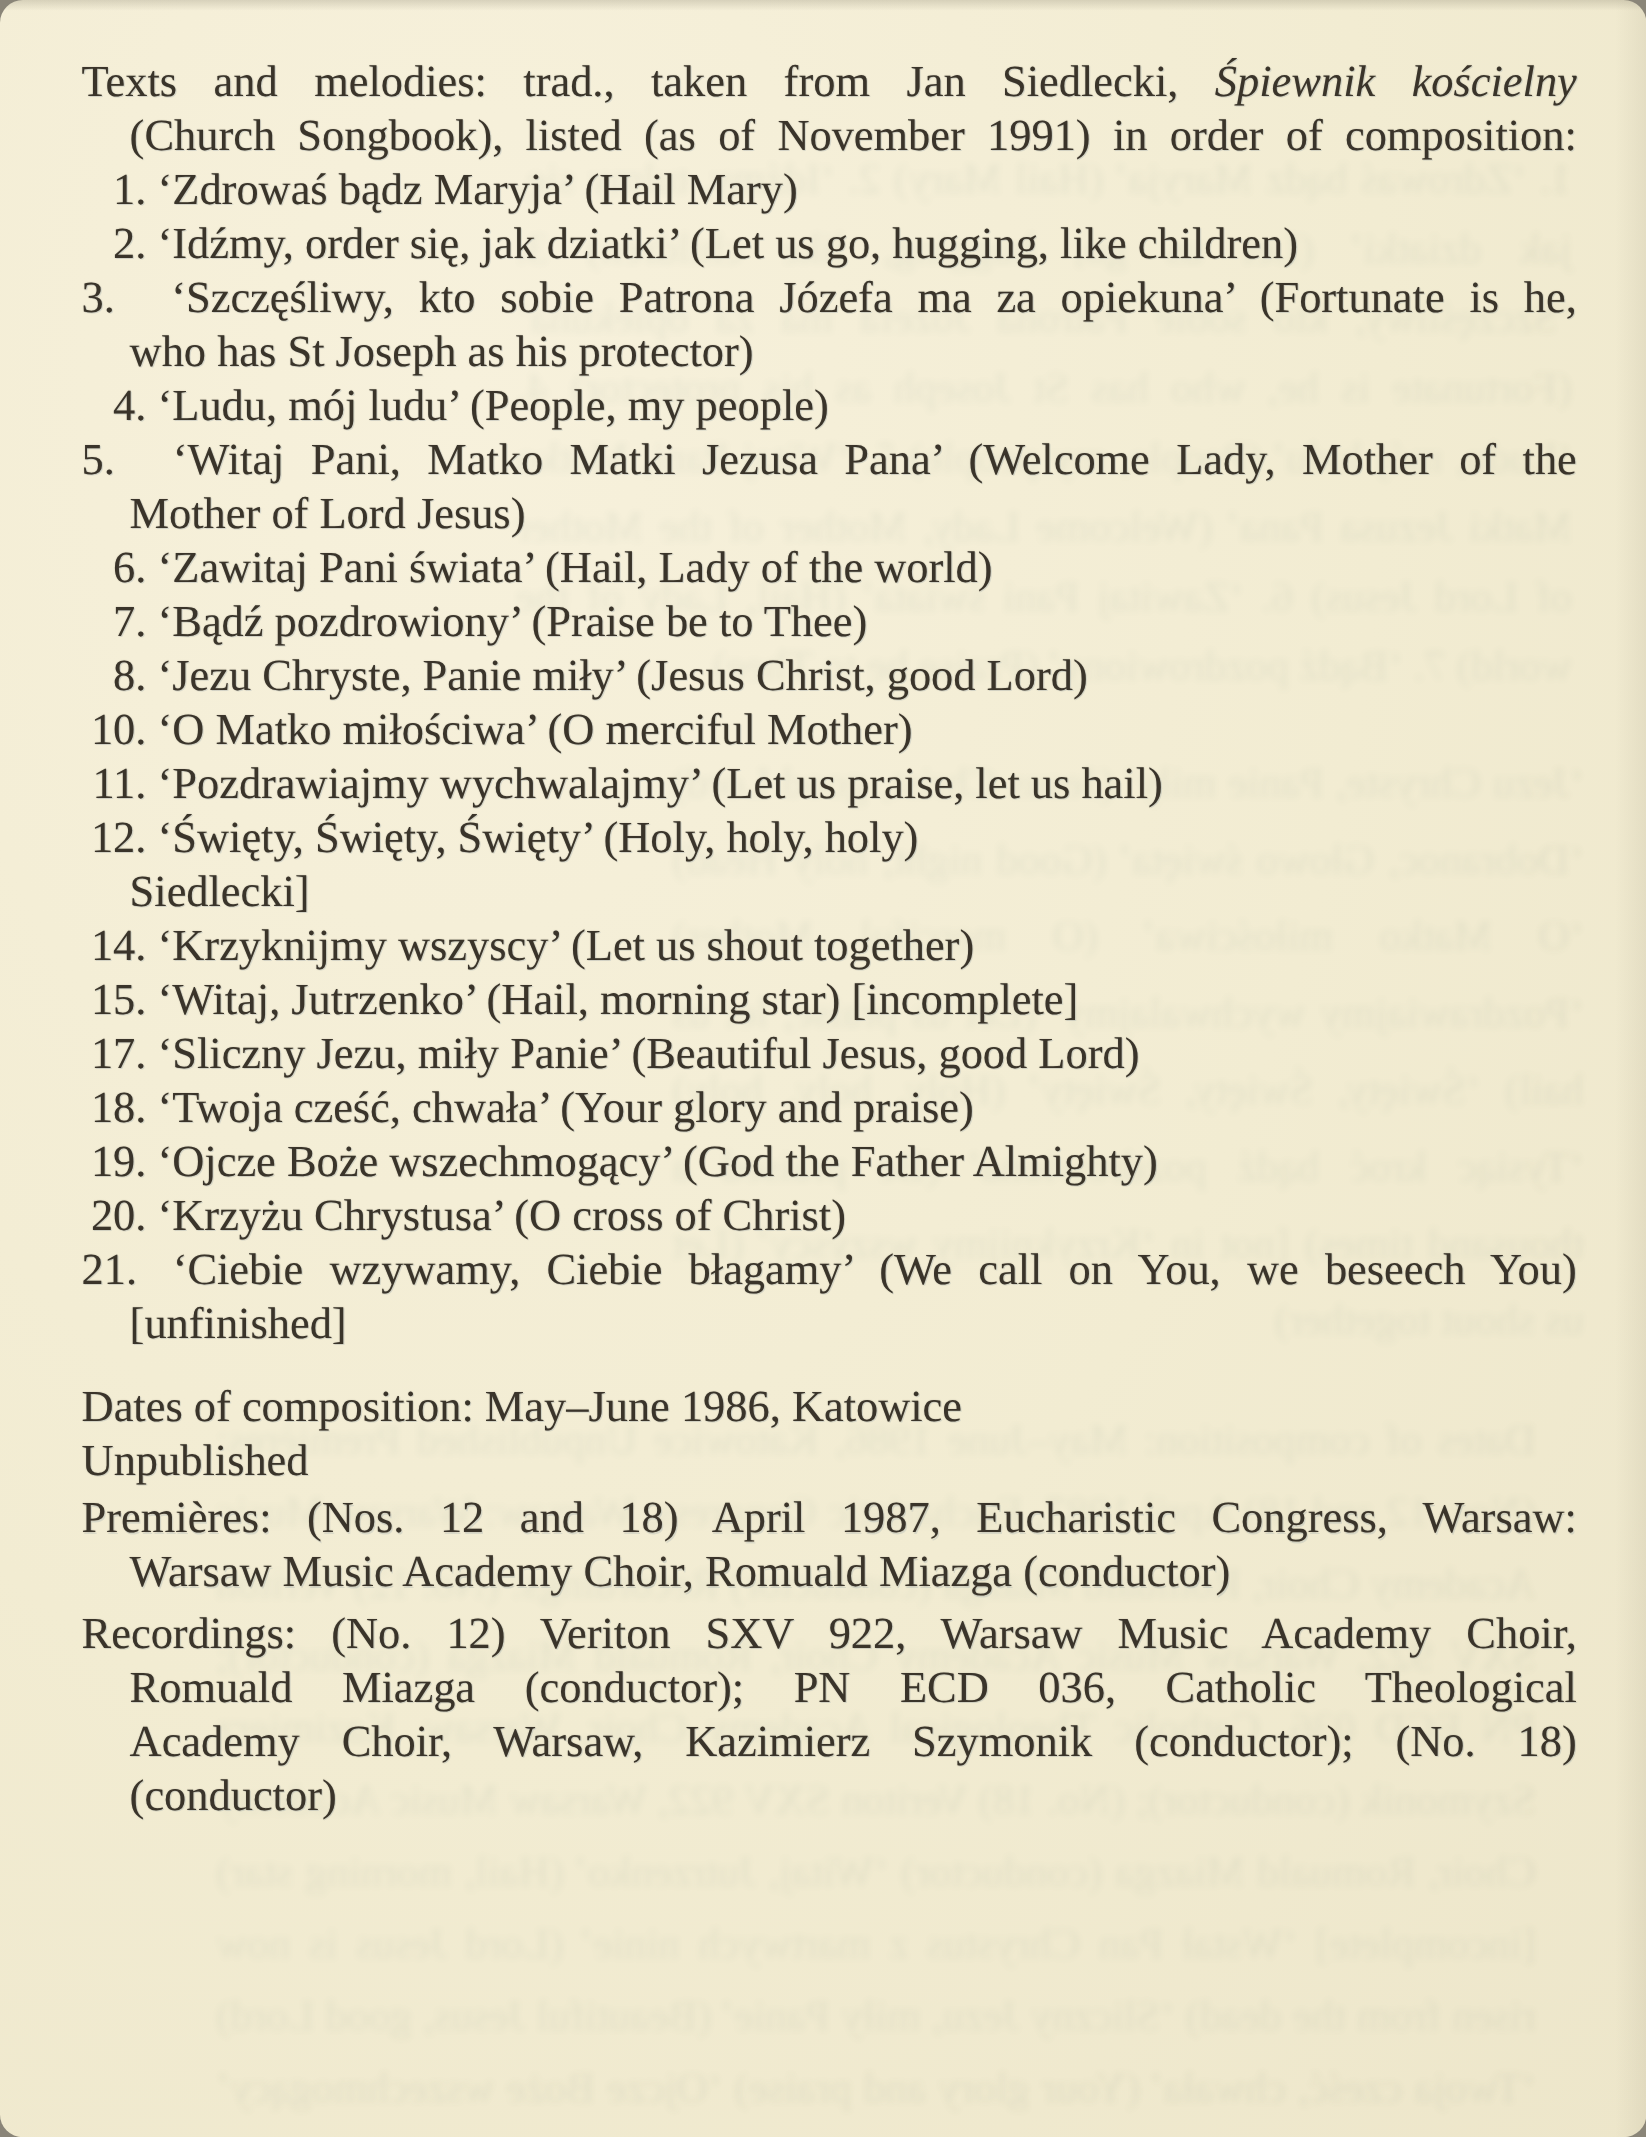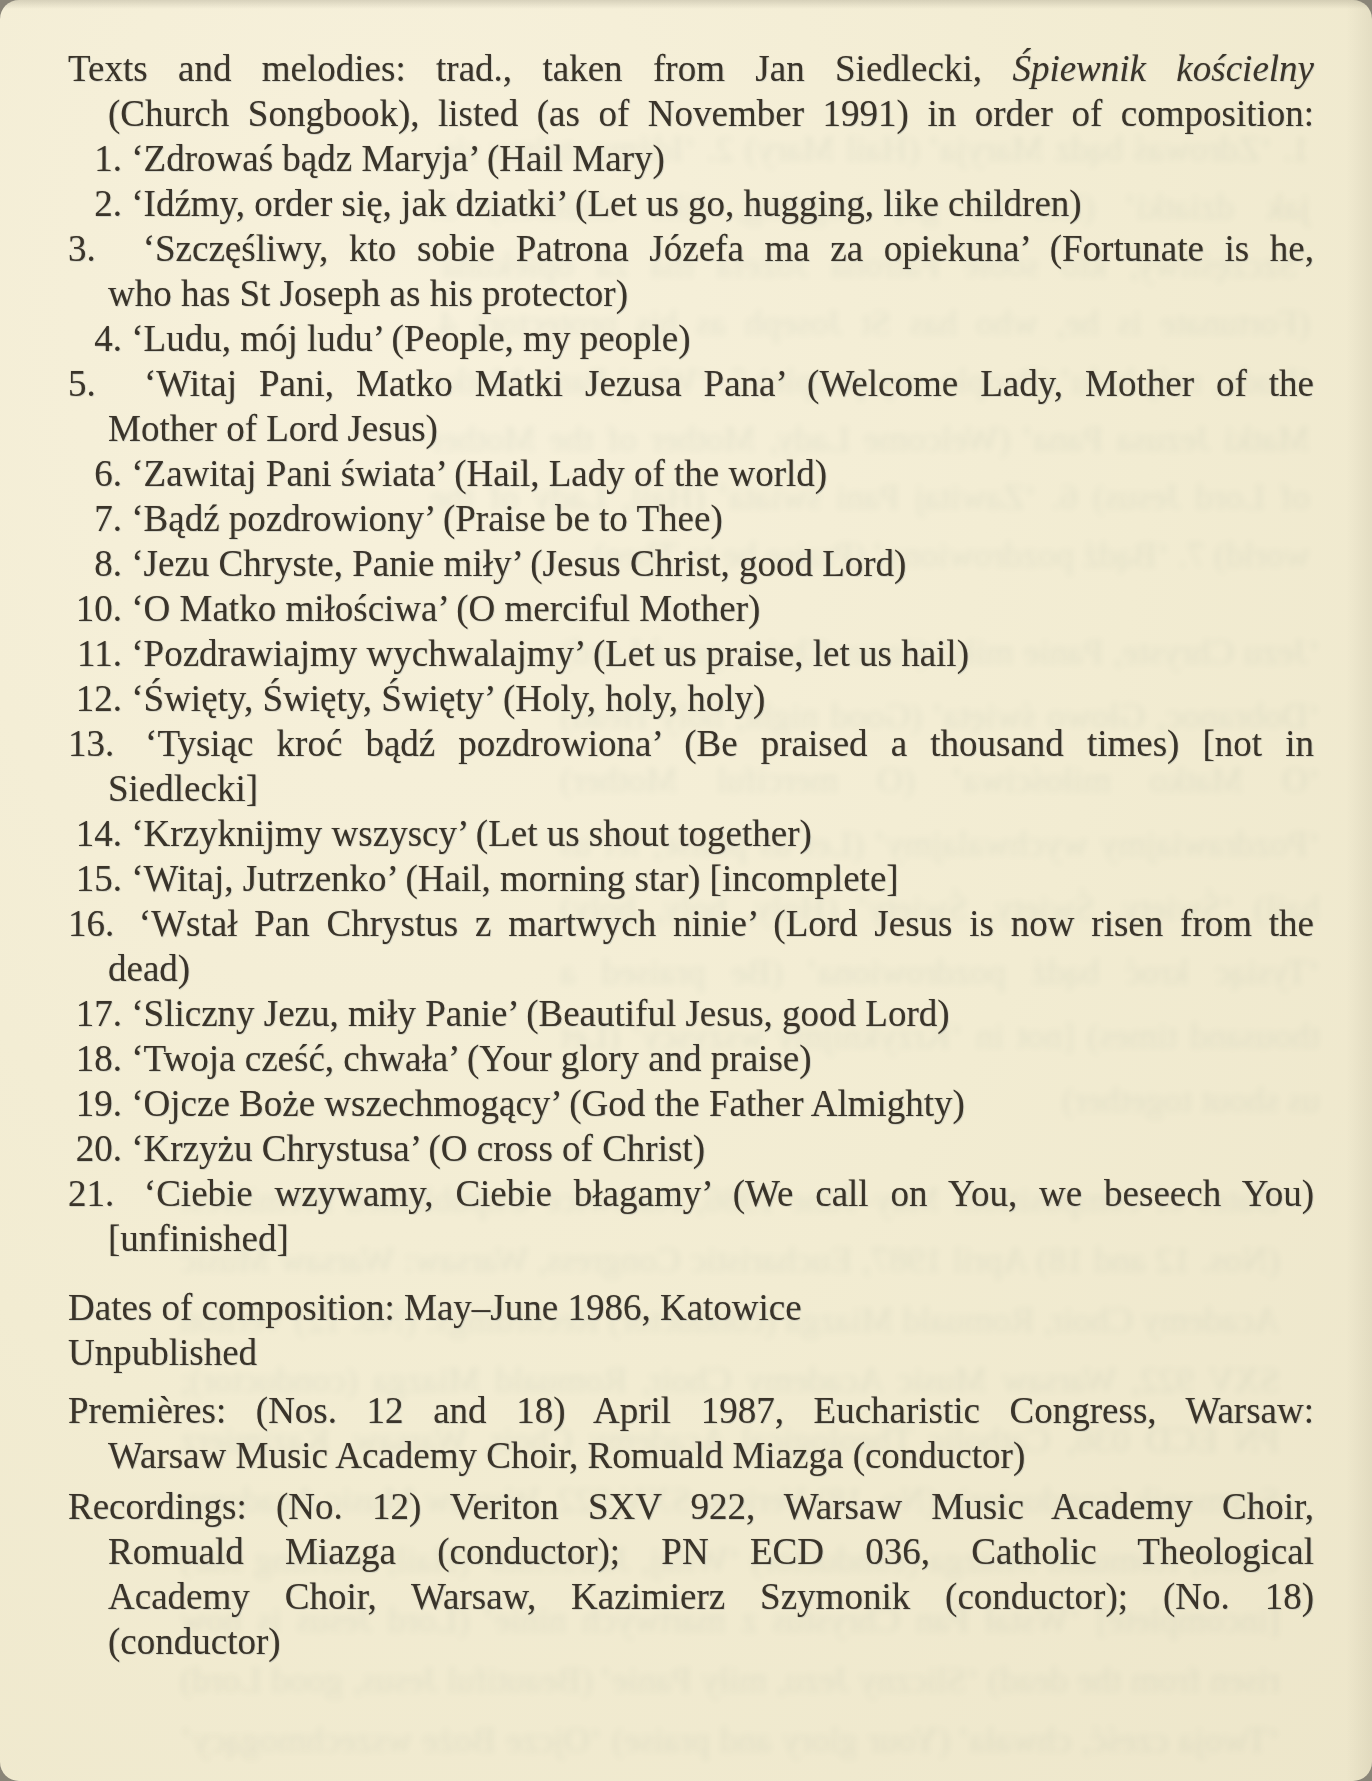--- a/index.html
+++ b/index.html
@@ -32,21 +32,21 @@
   .ghost.g3{left:180px;top:1170px;width:1100px;line-height:60px;}
   .text-block{
     position:absolute;
     left:68px;top:46px;width:1246px;
     font-size:37px;line-height:45px;
     text-shadow:0 0 1px rgba(58,52,42,.38), 1px 1.2px 0.5px rgba(96,126,158,.16);
   }
   .para{margin:0;}
   .gap-lg{margin-top:24px;}
   .gap-md{margin-top:6px;}
-  .gap-sm{margin-top:13px;}
+  .gap-sm{margin-top:3px;}
   .line{white-space:normal;}
   .line.j{text-align:justify;text-align-last:justify;}
   .line.cont{margin-left:40px;}
   .num{display:inline-block;width:54px;text-align:right;}
   .it{font-style:italic;}
 </style>
 </head>
 <body>
 
 <div class="page">
@@ -87,32 +87,27 @@
       <div class="para">
         <div class="line"><span class="num">10.</span> <span>‘O Matko miłościwa’ (O merciful Mother)</span></div>
       </div>
       <div class="para">
         <div class="line"><span class="num">11.</span> <span>‘Pozdrawiajmy wychwalajmy’ (Let us praise, let us hail)</span></div>
       </div>
       <div class="para">
         <div class="line"><span class="num">12.</span> <span>‘Święty, Święty, Święty’ (Holy, holy, holy)</span></div>
       </div>
       <div class="para">
-        <div class="line j"><span class="num">13.</span> <span>‘Tysiąc kroć bądź pozdrowiona’ (Be praised a thousand times) [not in</span></div>
         <div class="line cont">Siedlecki]</div>
       </div>
       <div class="para">
         <div class="line"><span class="num">14.</span> <span>‘Krzyknijmy wszyscy’ (Let us shout together)</span></div>
       </div>
       <div class="para">
         <div class="line"><span class="num">15.</span> <span>‘Witaj, Jutrzenko’ (Hail, morning star) [incomplete]</span></div>
-      </div>
-      <div class="para">
-        <div class="line j"><span class="num">16.</span> <span>‘Wstał Pan Chrystus z martwych ninie’ (Lord Jesus is now risen from the</span></div>
-        <div class="line cont">dead)</div>
       </div>
       <div class="para">
         <div class="line"><span class="num">17.</span> <span>‘Sliczny Jezu, miły Panie’ (Beautiful Jesus, good Lord)</span></div>
       </div>
       <div class="para">
         <div class="line"><span class="num">18.</span> <span>‘Twoja cześć, chwała’ (Your glory and praise)</span></div>
       </div>
       <div class="para">
         <div class="line"><span class="num">19.</span> <span>‘Ojcze Boże wszechmogący’ (God the Father Almighty)</span></div>
       </div>

